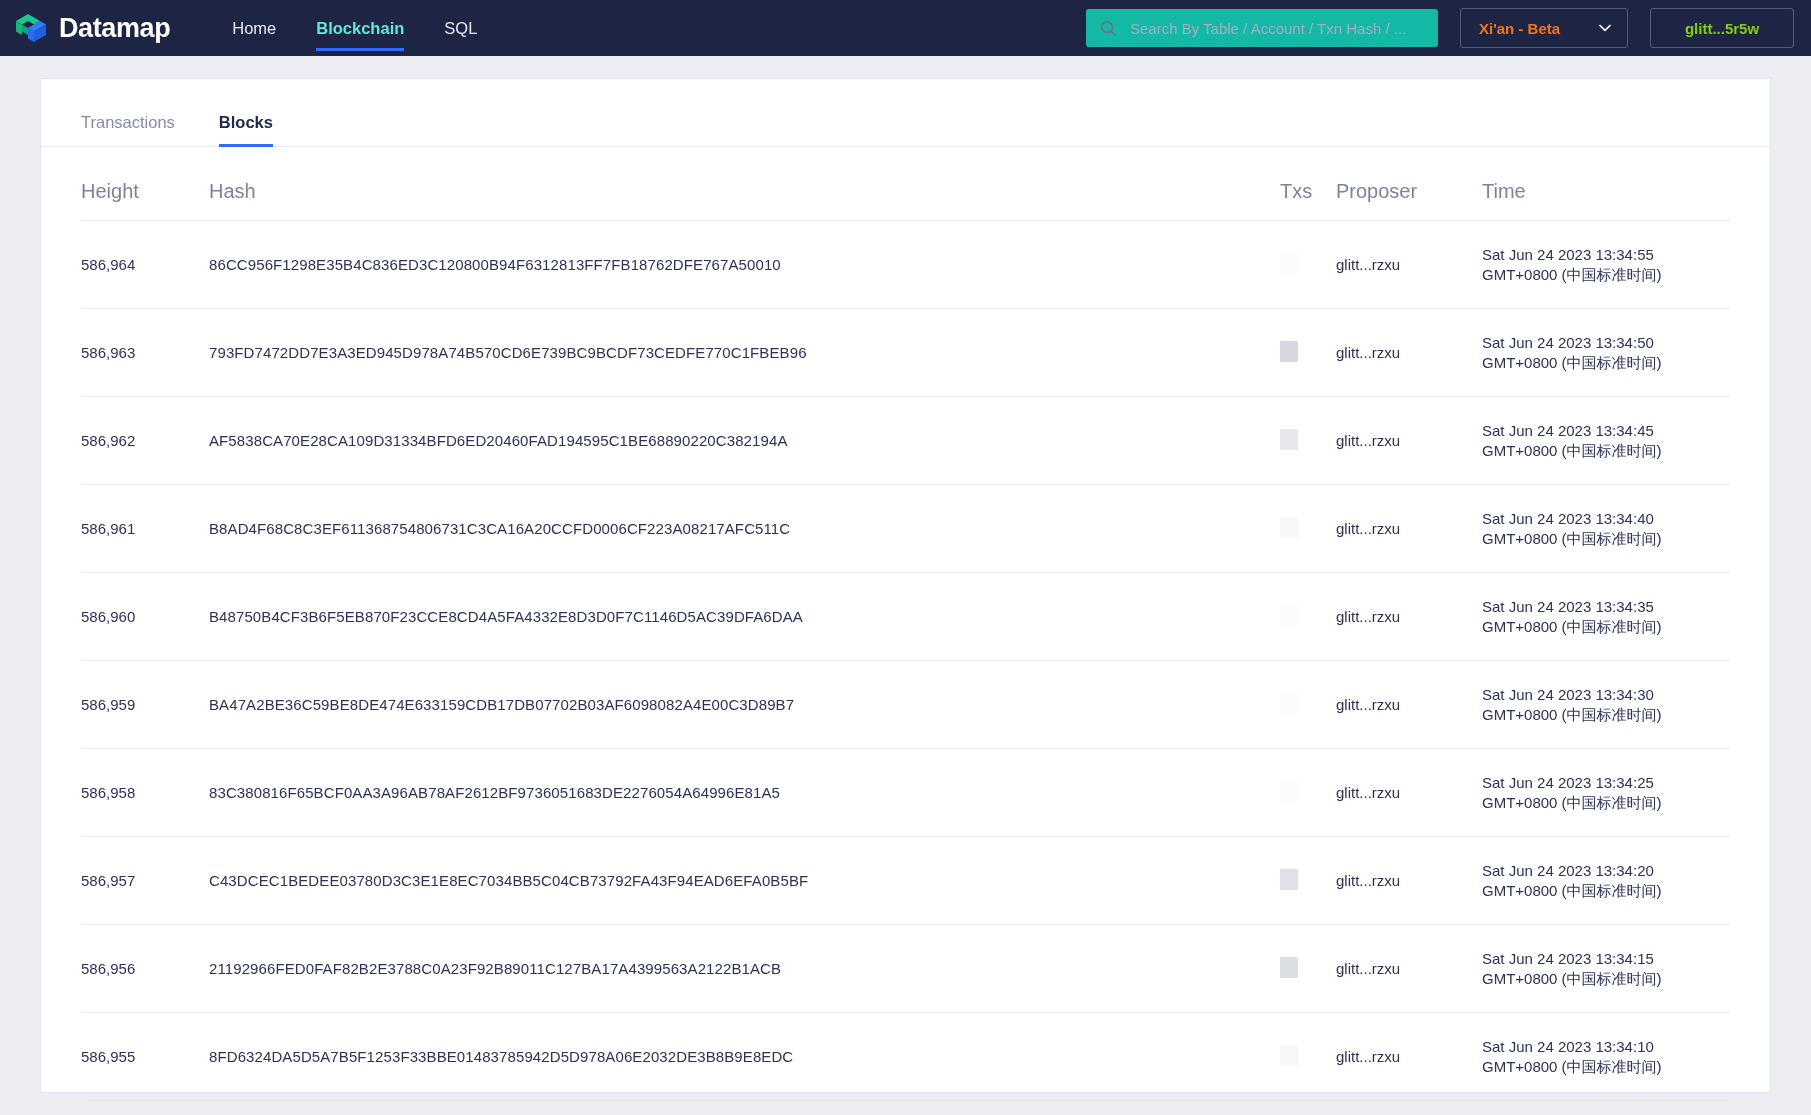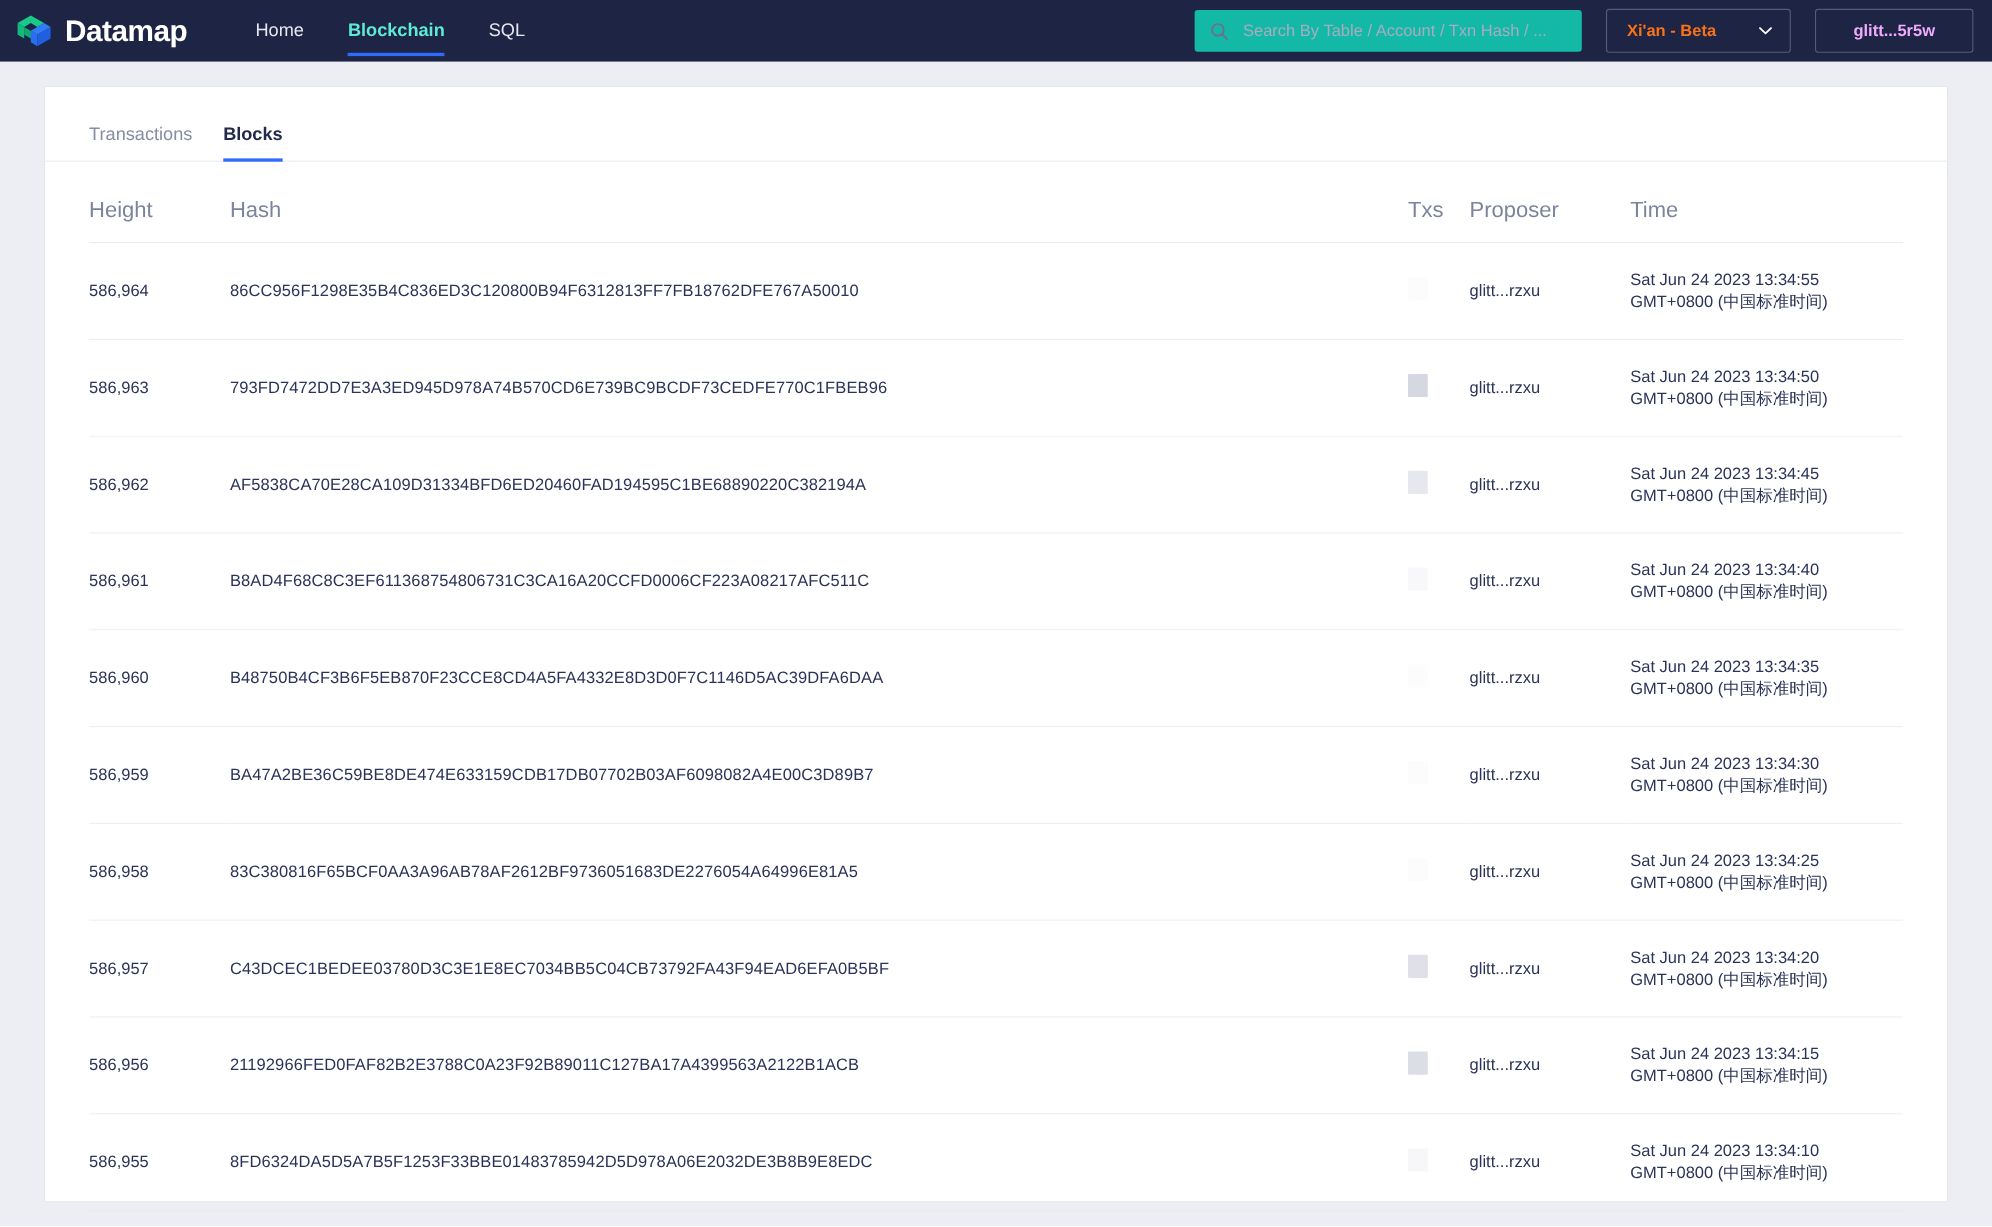--- a/index.html
+++ b/index.html
@@ -106,21 +106,21 @@
 
   .account-chip {
     height: 40px;
     min-width: 144px;
     border: 1px solid #555c79;
     border-radius: 3px;
     display: flex;
     align-items: center;
     justify-content: center;
     padding: 0 22px;
-    color: #f0abfc;
+    color: #84cc16;
     font-size: 15px;
     font-weight: 700;
     cursor: pointer;
   }
 
   
   .page {
     background: #eceef3;
     padding: 22px 40px 0 40px;
     height: calc(1115px - 56px);
@@ -129,21 +129,21 @@
     background: #ffffff;
     border: 1px solid #e4e7ee;
     border-radius: 2px;
     height: 1015px;
   }
 
   
   .tabs {
     display: flex;
     align-items: flex-end;
-    gap: 28px;
+    gap: 44px;
     padding: 24px 40px 0 40px;
     border-bottom: 1px solid #e8eaf0;
     height: 68px;
   }
   .tab {
     position: relative;
     font-size: 16.5px;
     color: #848da3;
     font-weight: 500;
     padding-bottom: 14px;

